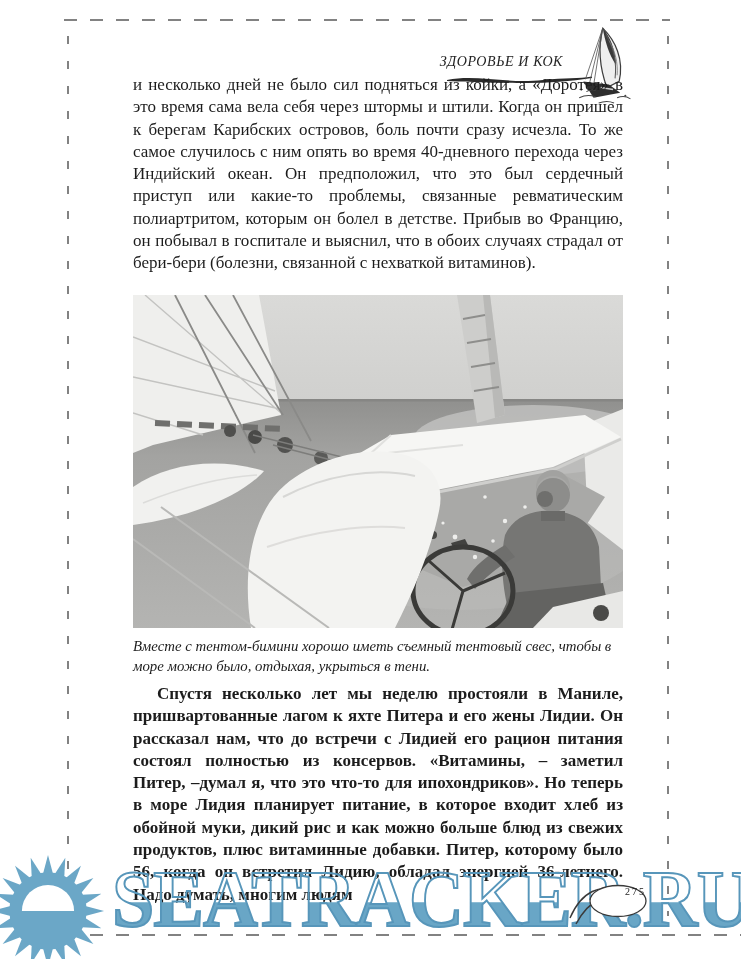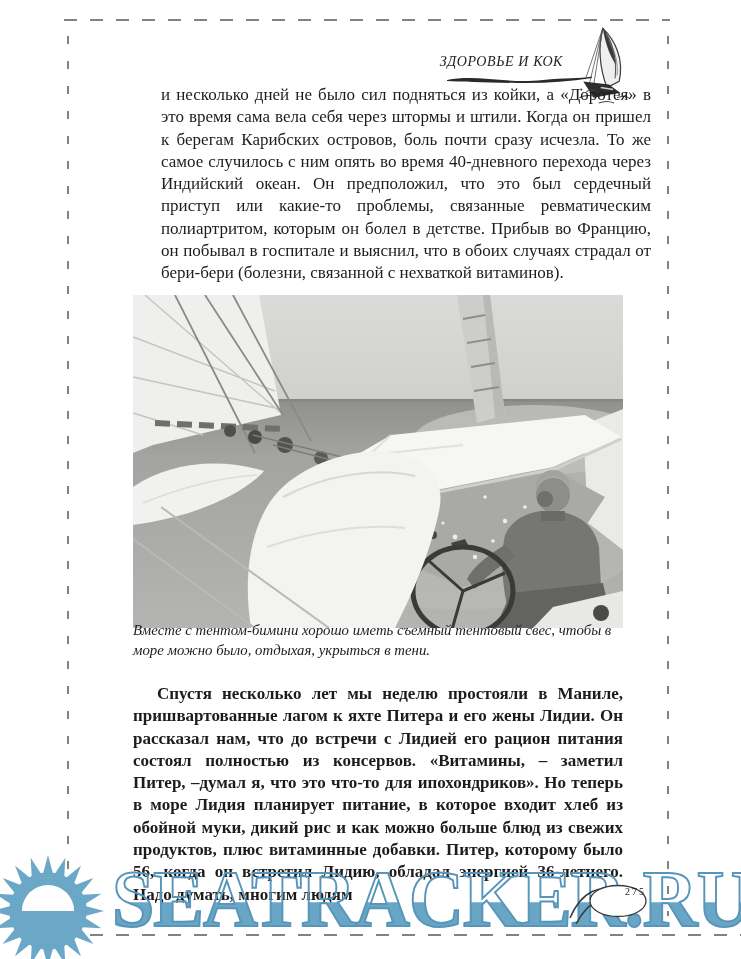--- a/index.html
+++ b/index.html
@@ -23,24 +23,24 @@
     font-style:italic; font-size:14px; letter-spacing:0.6px; color:#222;
   }
   .flourish { position:absolute; left:447px; top:72px; width:146px; height:14px; }
   .boat-sketch { position:absolute; left:578px; top:22px; width:68px; height:84px; }
 
   
   .para {
     position:absolute; left:133px; width:490px;
     font-size:17px; line-height:22.3px; text-align:justify; color:#1c1c1c;
   }
-  .p1 { top:84px;margin-left:28px; }
+  .p1 { top:74px; }
   .p2 { top:683px; text-indent:24px;font-weight:bold; }
   .caption {
-    position:absolute; left:133px; top:620px; width:490px;
+    position:absolute; left:133px; top:636px; width:490px;
     font-style:italic; font-size:14.8px; line-height:20.2px; color:#1c1c1c;
   }
 
   
   .photo { position:absolute; left:133px; top:295px; width:490px; height:333px; }
   .photo svg { display:block; width:100%; height:100%; }
 
   
   .watermark {
     position:absolute; left:112px; top:859px; z-index:6;

